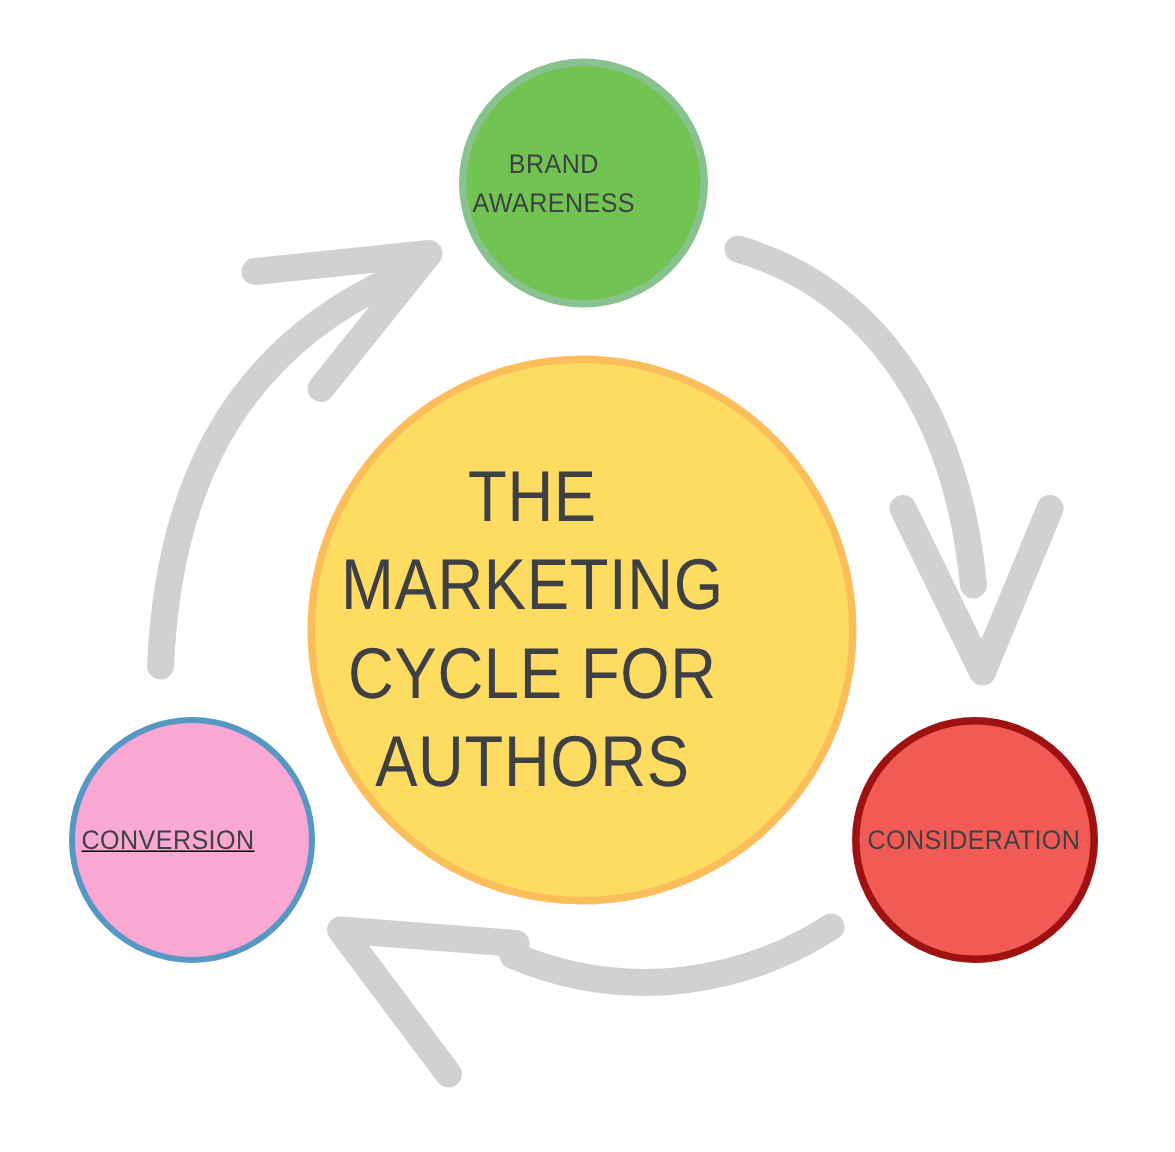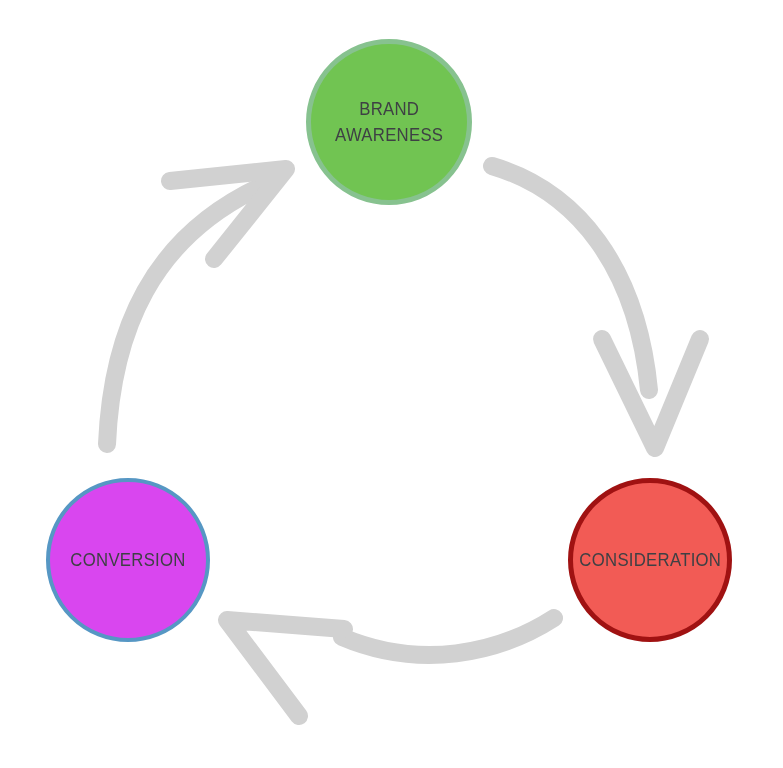--- a/index.html
+++ b/index.html
@@ -28,21 +28,21 @@
     stroke-width: 18;
     stroke-linecap: round;
     stroke-linejoin: round;
   }
   .circle {
     position: absolute;
     border-radius: 50%;
     box-sizing: border-box;
     display: flex;
     align-items: center;
-    justify-content: center;
+    justify-content: flex-start;
     text-align: center;
   }
   .circle.center {
     left: 205px;
     top: 237px;
     width: 366px;
     height: 366px;
     border: 5px solid #FBBE5B;
     background: #FEDB61;
   }
@@ -102,27 +102,33 @@
     <g>
       <path d="M 492 166 C 577 191, 637 267, 649 390" style="stroke: rgb(209, 209, 209);"></path>
       <path d="M 602 339 L 655 448 L 700 339" style="stroke: rgb(209, 209, 209);"></path>
     </g>
     <g>
       <path d="M 554 618 C 498 654, 420 670, 342 637" style="stroke: rgb(209, 209, 209);"></path>
       <path d="M 344 629 L 227 620 L 299 716" style="stroke: rgb(209, 209, 209);"></path>
     </g>
   </svg>
 
+  <div class="circle center" style="background-color: rgb(254, 219, 97); border-color: rgb(251, 190, 91);">
+    <div class="title-text" style="color: rgb(62, 64, 68);">THE
+MARKETING
+CYCLE FOR
+AUTHORS</div>
+  </div>
 
   <div class="circle node node-top" style="background-color: rgb(113, 196, 82); border-color: rgb(135, 194, 143);">
     <div class="label">BRAND
 AWARENESS</div>
   </div>
 
   <div class="circle node node-right" style="background-color: rgb(242, 91, 85); border-color: rgb(160, 18, 18);">
     <div class="label">CONSIDERATION</div>
   </div>
 
-  <div class="circle node node-left" style="background-color: #d946ef; border-color: rgb(86, 151, 196);">
+  <div class="circle node node-left" style="background-color: #f9a8d4; border-color: rgb(86, 151, 196); text-decoration: underline;">
     <div class="label">CONVERSION</div>
   </div>
 
 </div>
 
 </body></html>

